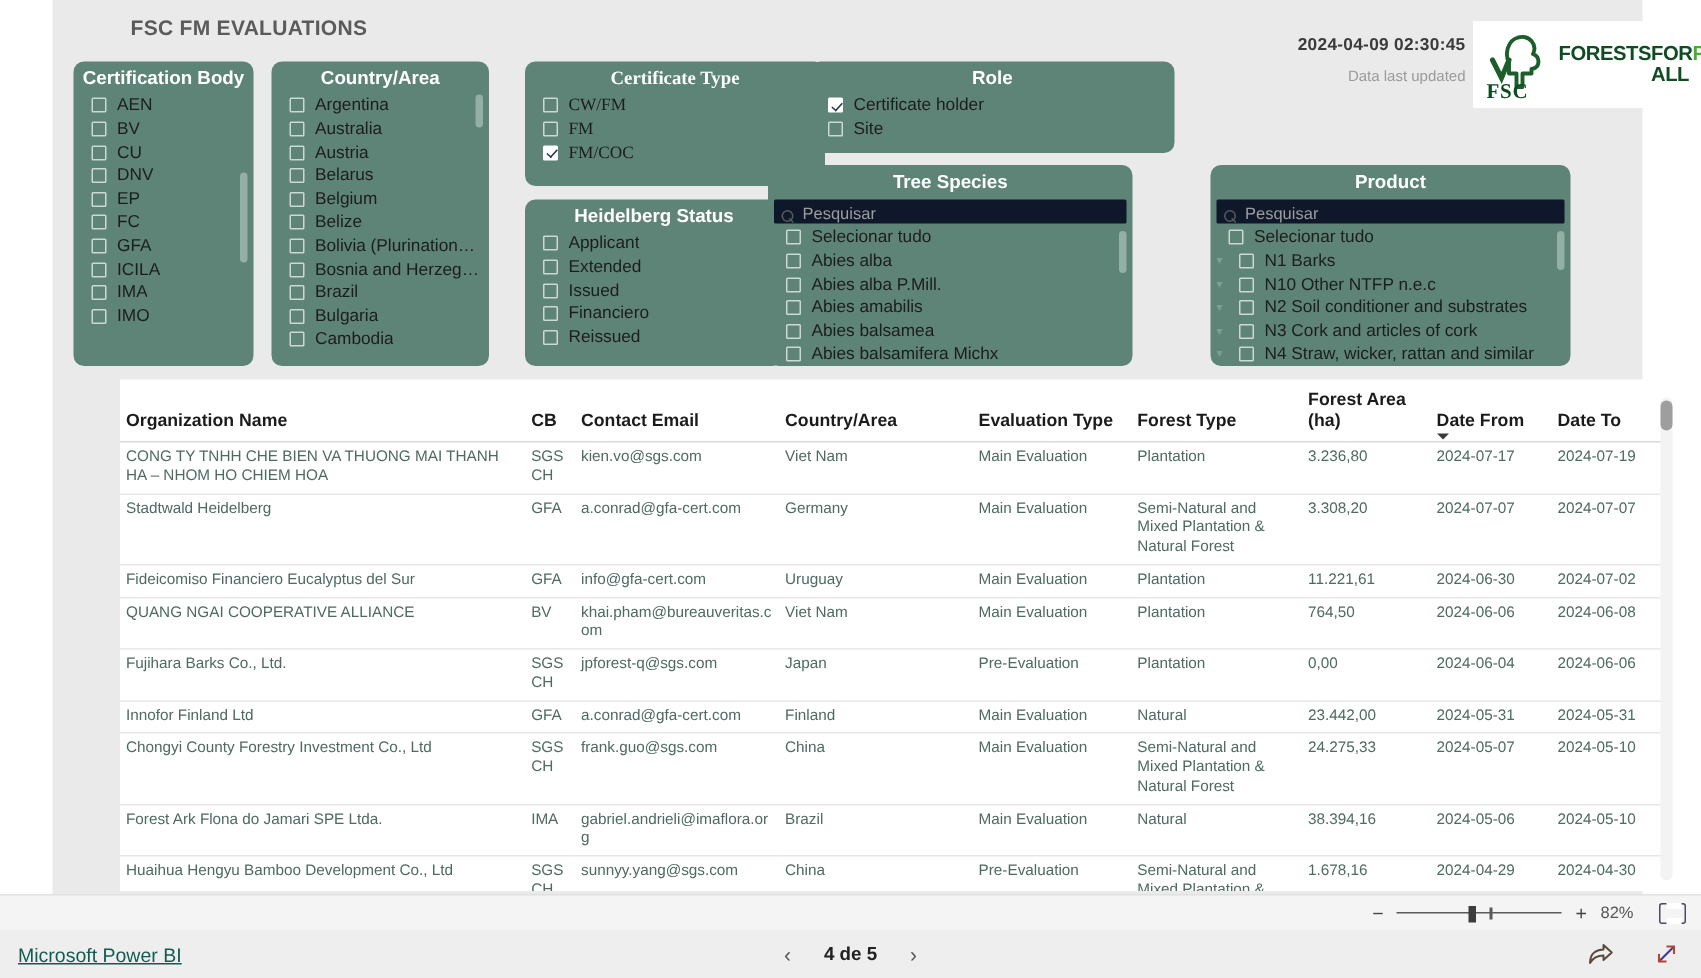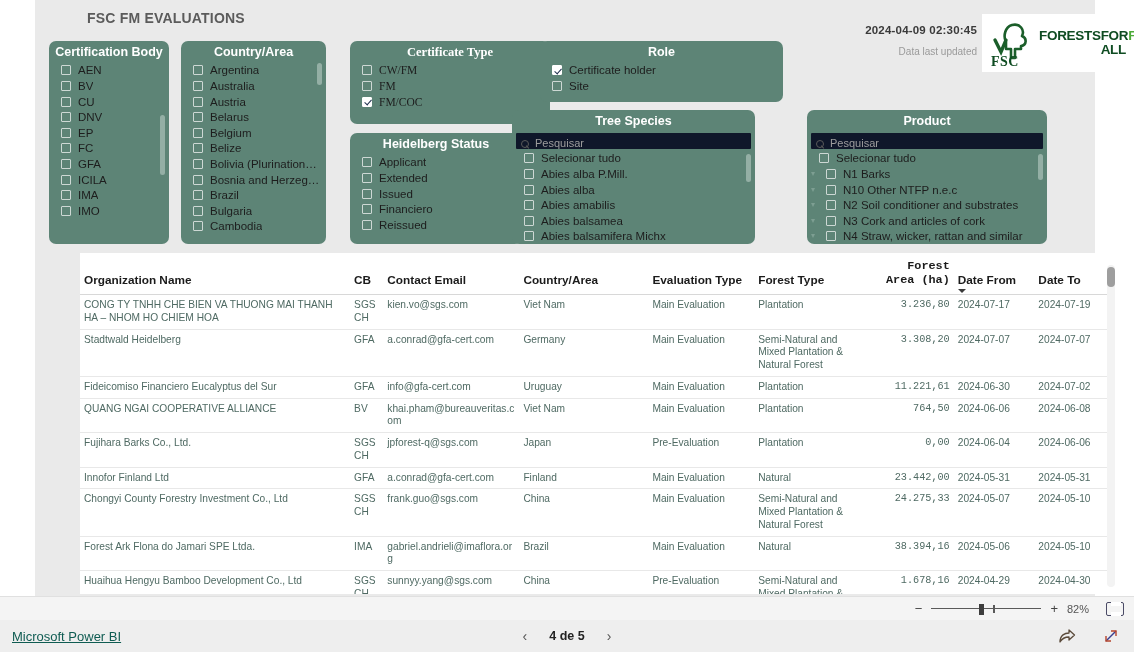--- a/index.html
+++ b/index.html
@@ -103,21 +103,21 @@
     font-size: 11.8px; font-weight: bold; color: #1b1b1b;
     text-align: left; padding: 6px 4px 7px 4px;
     border-bottom: 1px solid #d8d8d8; vertical-align: bottom;
     position: relative; background:#ffffff;
   }
   tbody td {
     font-size: 10.2px; color: #4f6a63; padding: 4px 4px 4px 4px;
     border-bottom: 1px solid #e8e8e8; vertical-align: top;
     word-wrap: break-word; overflow-wrap: anywhere; line-height: 1.25;
   }
-  td.num, th.num { text-align: right; font-family: Liberation Mono, monospace; }
+  td.num, th.num { text-align: left; }
   .sort-caret {
     position: absolute; left: 4px; bottom: 1px;
     width: 0; height: 0; border-left: 4px solid transparent;
     border-right: 4px solid transparent; border-top: 4px solid #3a3a3a;
   }
   .tbl-sb-track {
     position: absolute; right: 3px; top: 12px; width: 8px; height: 322px;
     background: #f3f3f3; border-radius: 5px;
   }
   .tbl-sb-thumb {
@@ -353,25 +353,25 @@
         <span class="mag"></span>
         <span>Pesquisar</span>
       </div>
       <div class="panel-list" id="list-species">
           <div class="opt">
             <span class="cb"></span>
             <span class="lbl">Selecionar tudo</span>
           </div>
           <div class="opt">
             <span class="cb"></span>
+            <span class="lbl">Abies alba</span>
+          </div>
+          <div class="opt">
+            <span class="cb"></span>
             <span class="lbl">Abies alba P.Mill.</span>
-          </div>
-          <div class="opt">
-            <span class="cb"></span>
-            <span class="lbl">Abies alba</span>
           </div>
           <div class="opt">
             <span class="cb"></span>
             <span class="lbl">Abies amabilis</span>
           </div>
           <div class="opt">
             <span class="cb"></span>
             <span class="lbl">Abies balsamea</span>
           </div>
           <div class="opt">

